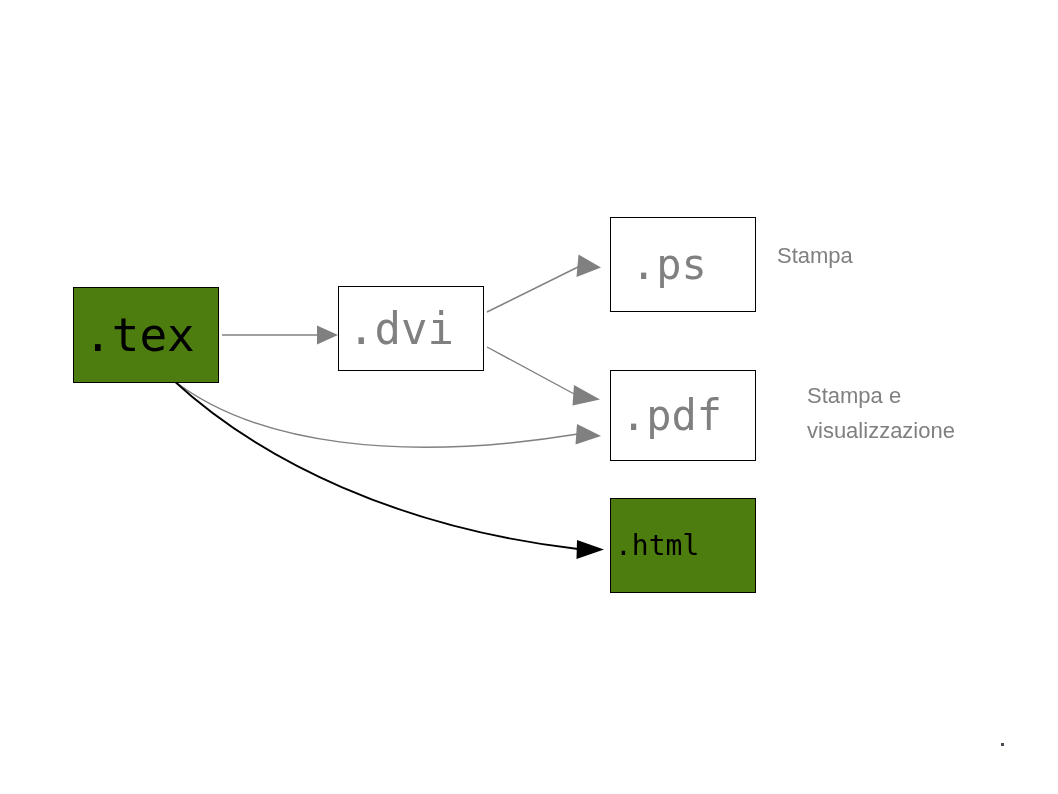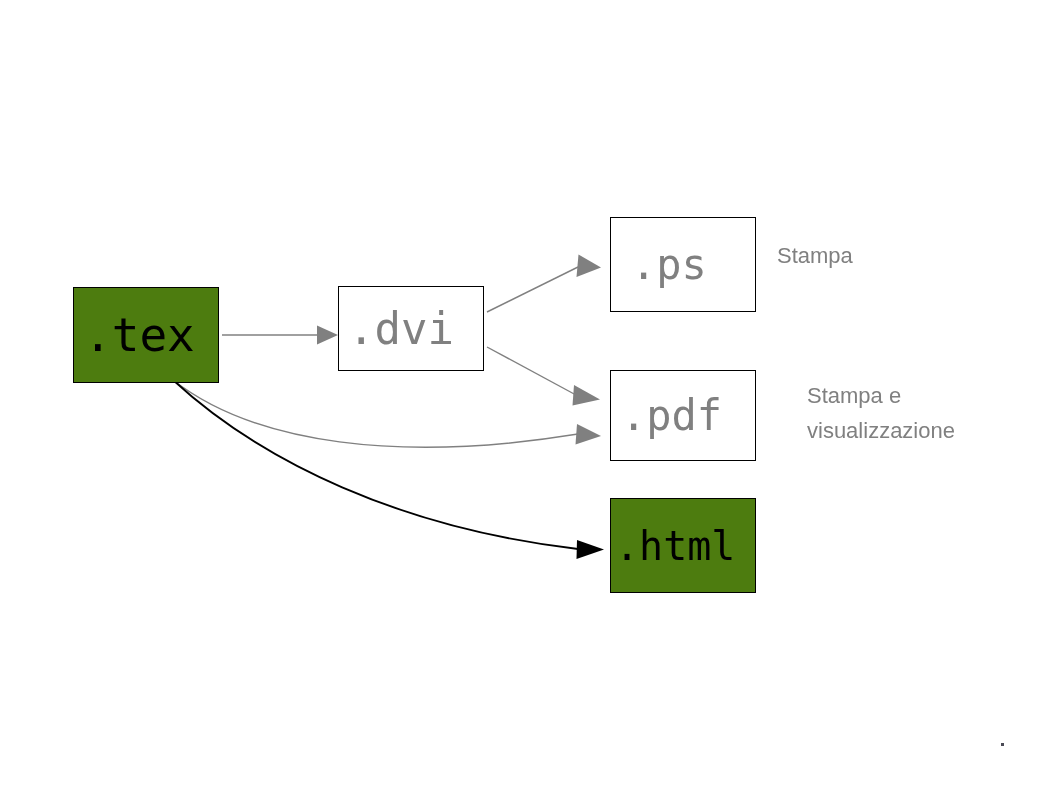--- a/index.html
+++ b/index.html
@@ -75,21 +75,21 @@
     width: 146px;
     height: 91px;
     font-size: 42px;
     padding-left: 10px;
   }
   #node-html {
     left: 610px;
     top: 498px;
     width: 146px;
     height: 95px;
-    font-size: 40px;
+    font-size: 28px;
     padding-left: 4px;
   }
   .annotation {
     position: absolute;
     color: #808080;
     font-family: Liberation Sans, sans-serif;
     font-size: 22px;
     line-height: 35px;
     white-space: pre-line;
     user-select: none;

